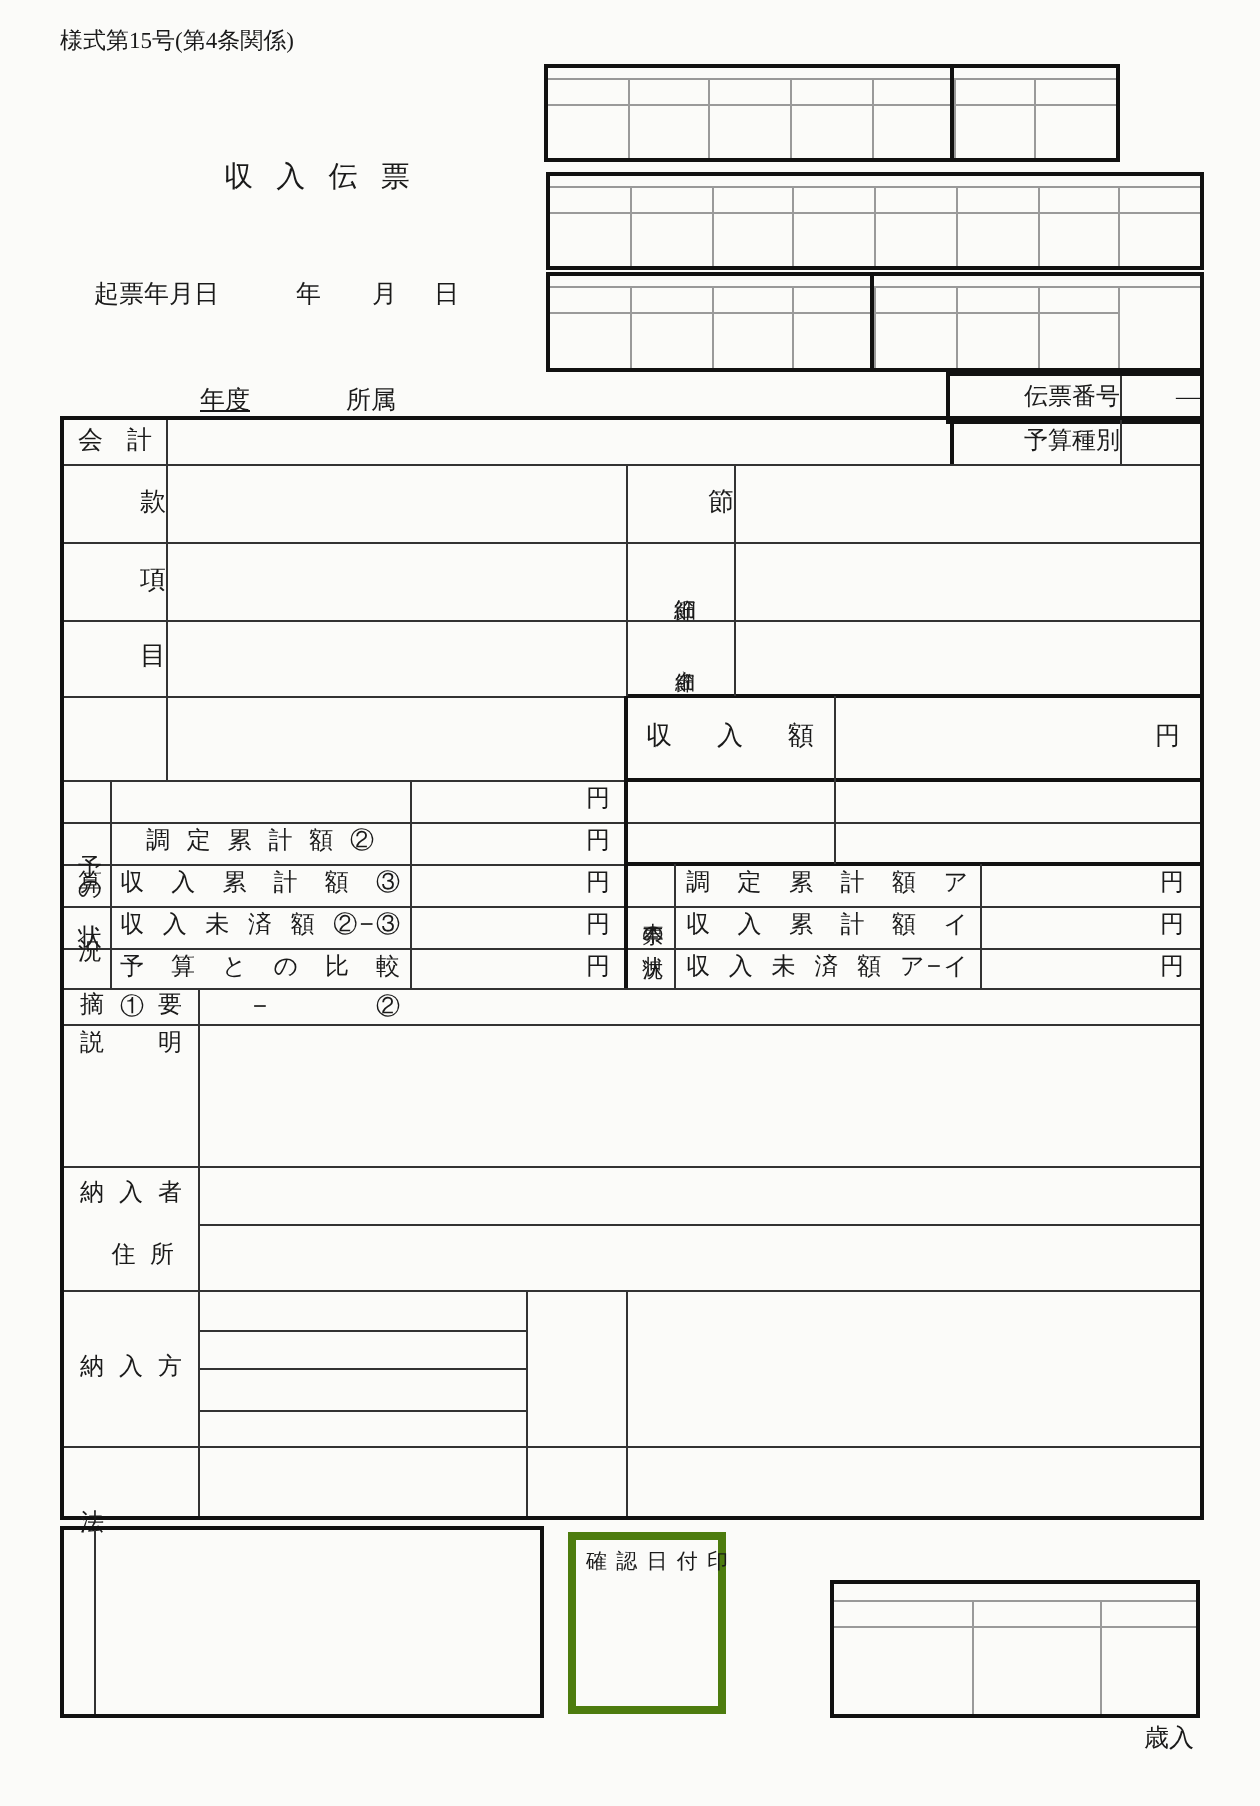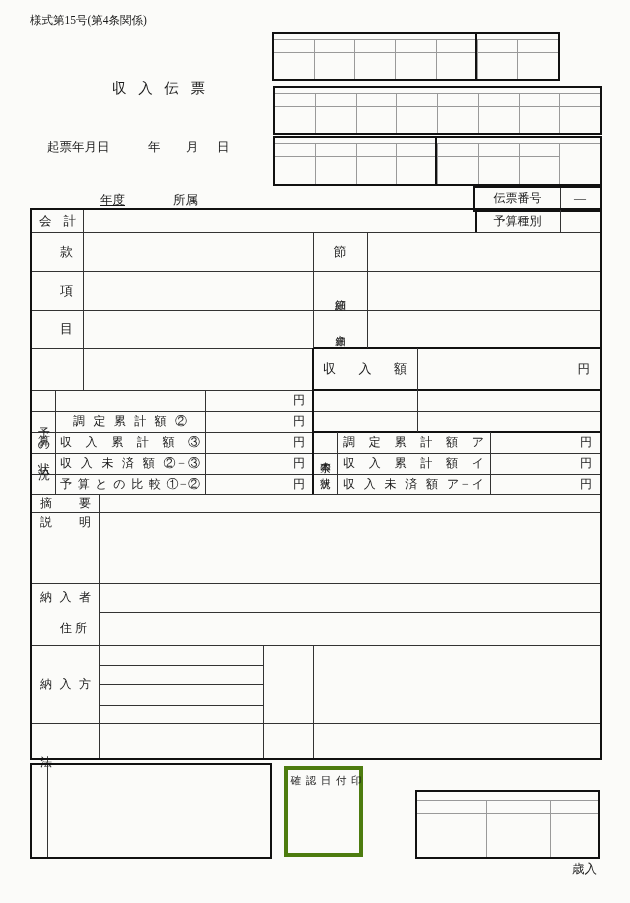--- a/index.html
+++ b/index.html
@@ -6,21 +6,21 @@
   #page{position:relative;width:630px;height:903px;background:#fbfbf9;
         font-family:"Liberation Serif","DejaVu Serif",serif;color:#1a1a1a;overflow:hidden;}
   .abs{position:absolute;}
   
   .hl,.vl{position:absolute;background:#333;}
   .hl{height:1px;} .vl{width:1px;}
   .tk{background:#111;}
   
   .txt{position:absolute;white-space:nowrap;}
   .just{position:absolute;text-align:justify;text-align-last:justify;white-space:normal;}
-  .cen{position:absolute;text-align:center;}
+  .cen{position:absolute;text-align:right;}
   .right{position:absolute;text-align:right;}
   .vert{position:absolute;writing-mode:vertical-rl;text-orientation:upright;
         display:flex;align-items:center;justify-content:center;}
   
   .box2{position:absolute;border:2px solid #111;box-sizing:border-box;background:transparent;}
   .box1{position:absolute;border:4px solid #4d7c0f;box-sizing:border-box;}
   
   .grid .strip{height:5px;border-bottom:1px solid #999;}
   .grid .cols{display:flex;}
   .grid .col{flex:1 1 0;border-right:1px solid #9a9a9a;}
@@ -132,21 +132,21 @@
     </div>
     <div class="vl tk" style="left:160px;top:0;height:46px;width:2px;"></div>
   </div>
 
   <div class="box2" style="left:473px;top:186px;width:129px;height:26px;">
     <div class="cen" style="left:0;top:0;width:85px;height:22px;line-height:21px;font-size:12px;">伝票番号</div>
     <div class="vl" style="left:85px;top:0;height:22px;"></div>
     <div class="cen" style="left:85px;top:0;width:40px;height:22px;line-height:21px;font-size:12px;">—</div>
   </div>
 
-  <div class="box2" style="left:30px;top:208px;width:572px;height:552px;">
+  <div class="box2" style="left:30px;top:208px;width:572px;height:552px;font-family:Liberation Mono, monospace;">
 
     <div class="hl" style="left:0;top:22px;width:568px;"></div>
     <div class="hl" style="left:0;top:61px;width:568px;"></div>
     <div class="hl" style="left:0;top:100px;width:568px;"></div>
     <div class="hl" style="left:0;top:138px;width:281px;"></div>
     <div class="hl tk" style="left:281px;top:137px;width:287px;height:2px;"></div>
     <div class="hl" style="left:0;top:180px;width:281px;"></div>
     <div class="hl tk" style="left:281px;top:179px;width:287px;height:2px;"></div>
     <div class="hl" style="left:0;top:201px;width:568px;"></div>
     <div class="hl" style="left:0;top:222px;width:281px;"></div>

